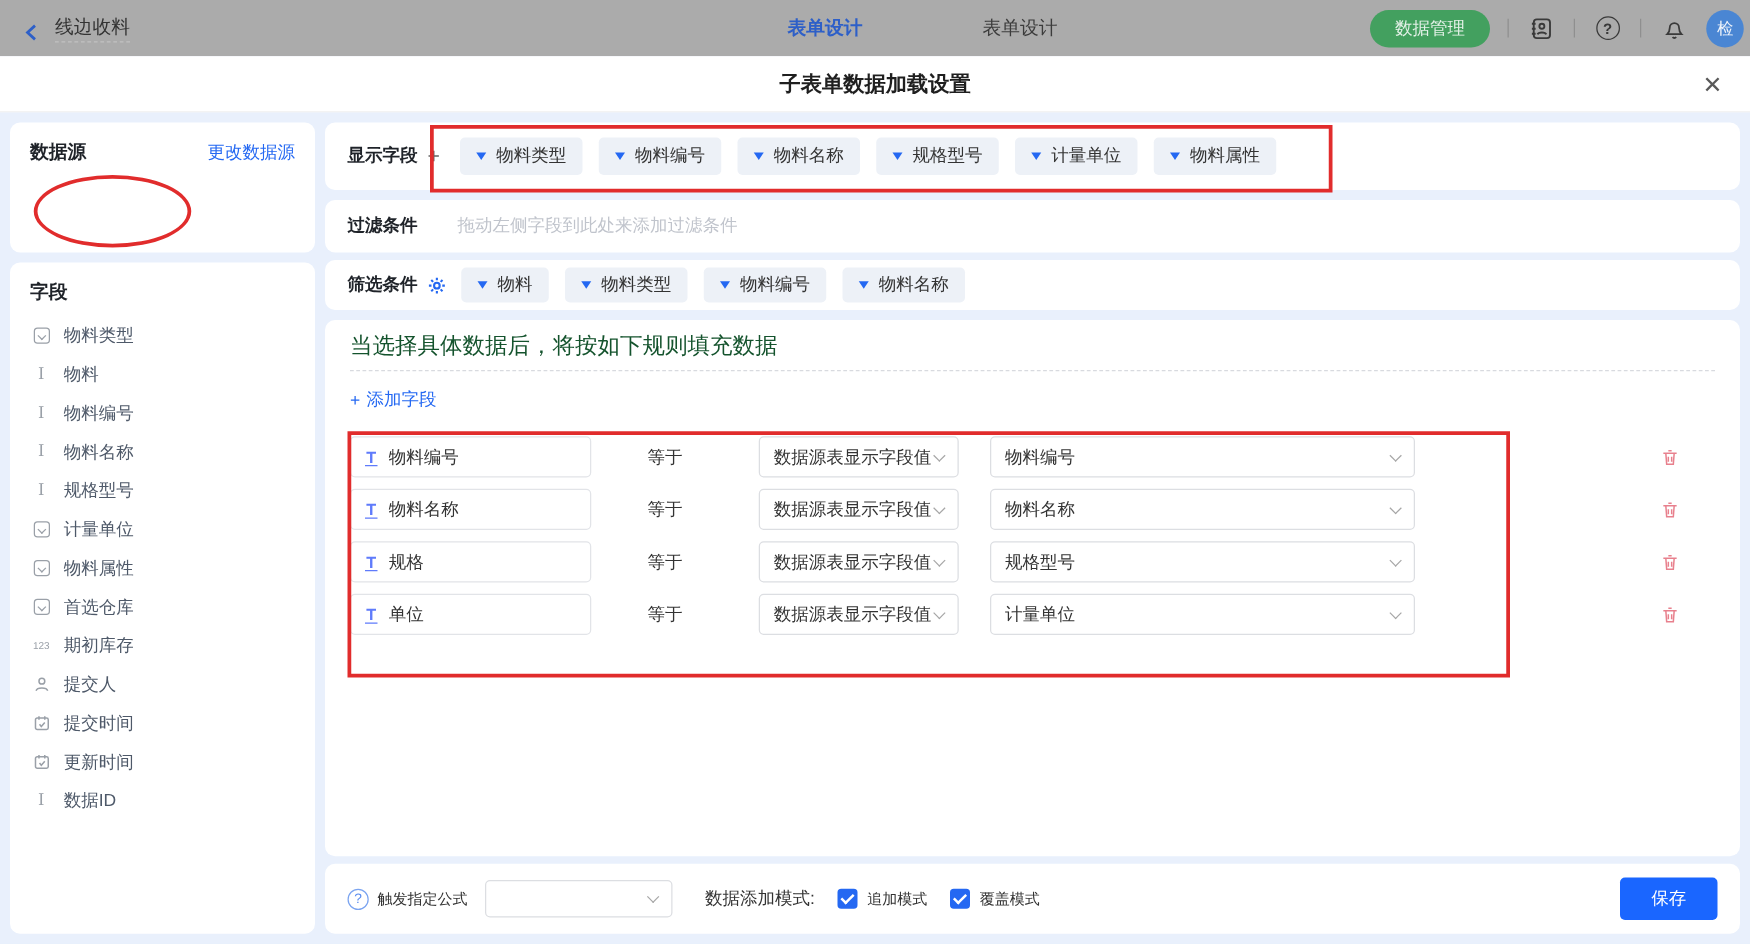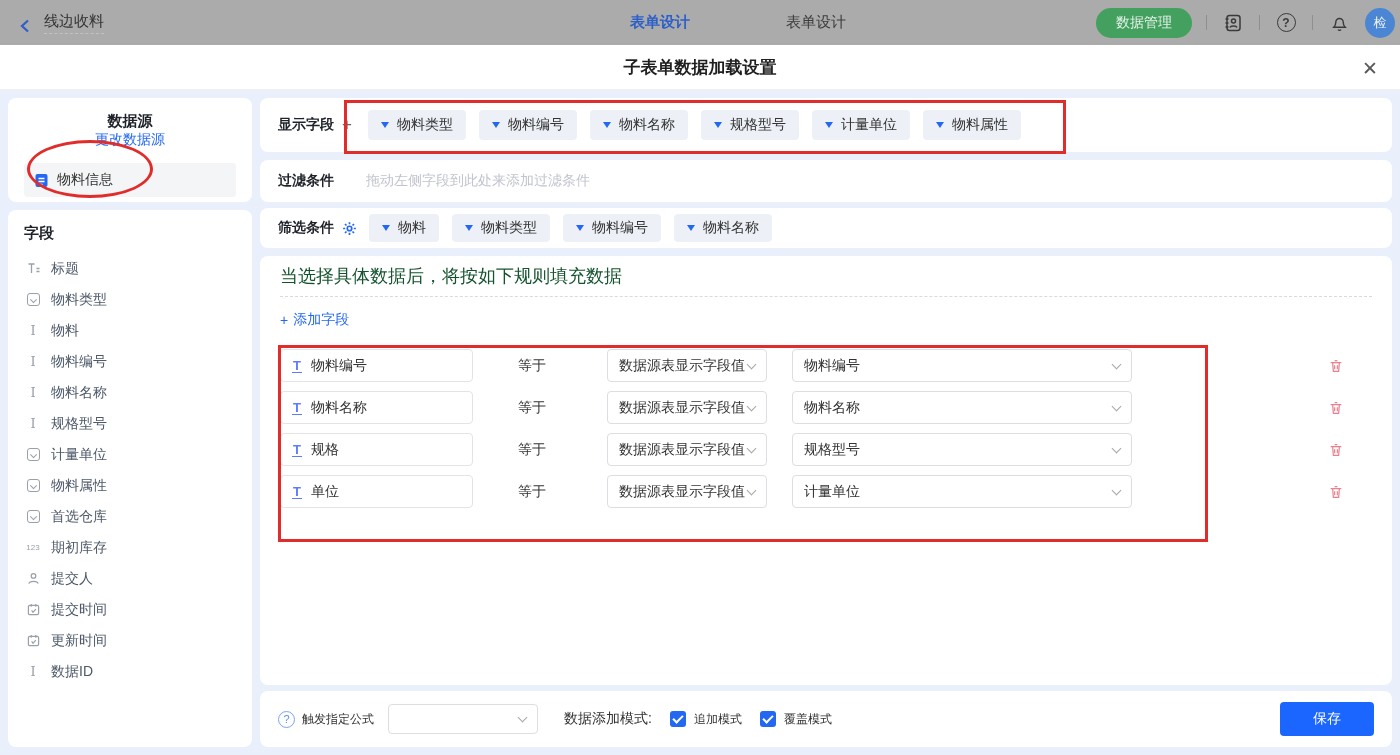--- a/index.html
+++ b/index.html
@@ -29,21 +29,21 @@
                   border-bottom:1px solid #f0f0f0; }
   .modal-title { font-size:17px; color:#1f1f1f; font-weight:bold; }
   .modal-close { position:absolute; right:22px; top:12px; font-size:19px; color:#595959; cursor:pointer; }
 
   
   .content { position:absolute; top:90px; left:0; right:0; bottom:0; background:#e9f0fc; padding:8px; display:flex; gap:8px; }
   .panel { background:#fff; border-radius:8px; }
 
   .left-col { width:244px; display:flex; flex-direction:column; gap:8px; }
   .card-ds { height:104px; padding:14px 16px; }
-  .ds-head { display:flex; justify-content:space-between; align-items:center;flex-direction:column; }
+  .ds-head { display:flex; justify-content:space-between; align-items:center; }
   .sec-title { font-size:15px; font-weight:bold; color:#1f2329; }
   .link { font-size:14px; color:#2468f2; cursor:pointer; }
   .ds-item { margin-top:14px; height:34px; background:#f4f5f7; border-radius:4px; display:flex; align-items:center;
              gap:8px; padding:0 10px; font-size:14px; color:#333; cursor:pointer; }
   .card-fields { flex:1; padding:14px 16px; overflow:hidden; }
   .field-list { margin-top:10px; }
   .field-item { height:31px; display:flex; align-items:center; gap:9px; font-size:14px; color:#4e5969; cursor:grab; }
   .fi { width:18px; display:flex; align-items:center; justify-content:center; color:#9aa0a8; flex:none; }
   .fi-text { font-family:"DejaVu Serif",serif; font-size:13px; color:#9aa0a8; }
   .fi-num { font-size:8px; letter-spacing:0; color:#9aa0a8; }
@@ -88,21 +88,21 @@
 
   .q-circle { width:17px; height:17px; border:1.4px solid #7ba4f0; border-radius:50%; color:#5c8ef0; font-size:11px;
               display:flex; align-items:center; justify-content:center; margin-right:7px; flex:none; }
   .f-label { font-size:12px; color:#333; white-space:nowrap; }
   .f-select { width:150px; height:30px; margin-left:14px; }
   .mode-label { margin-left:26px; font-size:14px; color:#333; }
   .cb-group { display:flex; align-items:center; gap:8px; margin-left:18px; }
   .checkbox { width:16px; height:16px; background:#2468f2; border-radius:3px; position:relative; cursor:pointer; flex:none; }
   .checkbox::after { content:""; position:absolute; left:5px; top:2px; width:4px; height:8px;
                      border-right:2px solid #fff; border-bottom:2px solid #fff; transform:rotate(45deg); }
-  .save-btn { margin-left:auto; width:94px; height:34px; background:#1a66ff; border-radius:4px; color:#fff;
+  .save-btn { margin-left:auto; width:78px; height:34px; background:#1a66ff; border-radius:4px; color:#fff;
               font-size:14px; display:flex; align-items:center; justify-content:center; cursor:pointer; }
 
   
   .anno { position:absolute; border:3px solid #e12c2c; pointer-events:none; z-index:50; }
   .anno-ellipse { left:27px; top:140px; width:126px; height:58px; border-radius:50%; }
   .anno-rect1 { left:344px; top:100px; width:722px; height:54px; }
   .anno-rect2 { left:278px; top:345px; width:930px; height:197px; }
 
   svg { display:block; }
 </style>
@@ -154,42 +154,26 @@
 </div>
 
 <div class="content">
 
   <div class="left-col">
     <div class="panel card-ds">
       <div class="ds-head">
         <span class="sec-title">数据源</span>
         <span class="link">更改数据源</span>
       </div>
-      <div class="ds-item">
-        <svg width="15" height="15" viewBox="0 0 15 15">
-          <rect x="1.5" y="1" width="12" height="13" rx="2" fill="#2468f2"></rect>
-          <path d="M4.5 5.5h6M4.5 8.5h6M4.5 11.5h4" stroke="#fff" stroke-width="1.3"></path>
-        </svg>
-        <span>物料信息</span>
-      </div>
     </div>
 
     <div class="panel card-fields">
       <span class="sec-title">字段</span>
       <div class="field-list">
 
-        <div class="field-item">
-          <span class="fi">
-            <svg width="13" height="13" viewBox="0 0 13 13" stroke="#9aa0a8" stroke-width="1.3" fill="none">
-                <path d="M1.5 2h6M4.5 2v9"></path>
-                <path d="M9.5 6.5h3M9.5 9.5h3"></path>
-              </svg>
-          </span>
-          <span>标题</span>
-        </div>
 
         <div class="field-item">
           <span class="fi">
               <span class="fi-select">
                 <i></i>
               </span>
             </span>
           <span>物料类型</span>
         </div>
 

